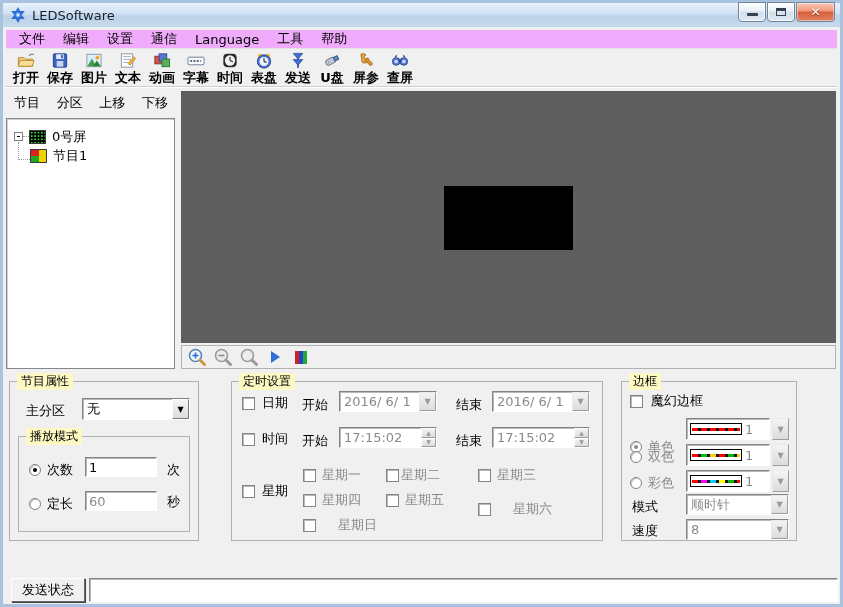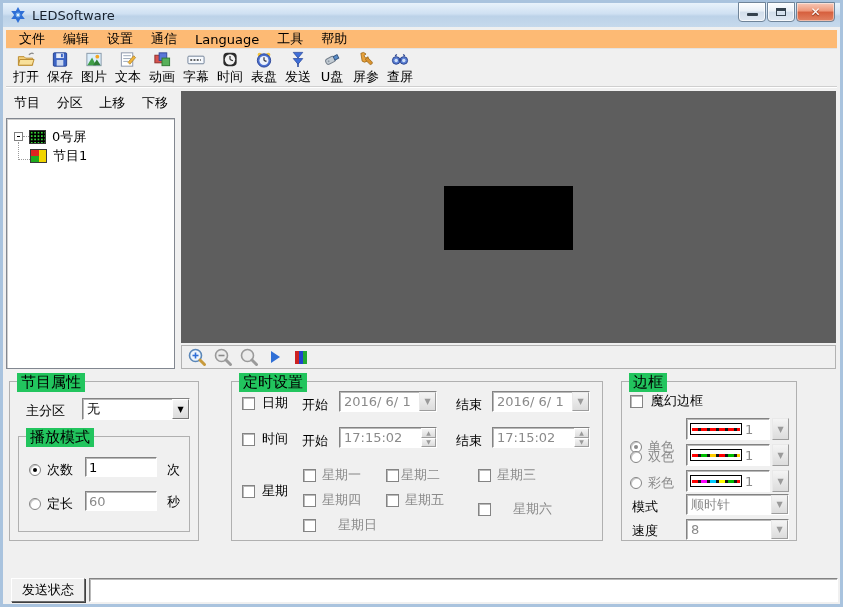--- a/index.html
+++ b/index.html
@@ -24,26 +24,26 @@
             background:linear-gradient(#f8c9b8,#ee9678 45%,#d65f3d 50%,#e28262);
             box-shadow:inset 0 0 0 1px rgba(255,255,255,.45); }
   .glyph-min { position:absolute; left:50%; bottom:5px; width:11px; height:3px; margin-left:-5px;
                background:#35424e; border-radius:1px; }
   .glyph-max { position:absolute; left:50%; top:5px; width:10px; height:8px; margin-left:-5px;
                border:1px solid #35424e; border-top:3px solid #35424e; background:transparent; }
   .glyph-close { position:absolute; left:0; right:0; top:2px; text-align:center;
                  color:#fff; font-weight:bold; font-size:12px; text-shadow:0 1px 1px #7e2a14; }
 
   
-  .menubar { position:absolute; left:3px; right:3px; top:27px; height:19px; background:#fdba74;
+  .menubar { position:absolute; left:3px; right:3px; top:27px; height:19px; background:#f0abfc;
              display:flex; align-items:center; padding-left:4px; border-bottom:1px solid #e3e3e3; }
   .menu-item { padding:1px 9px; cursor:default; }
   .toolbar { position:absolute; left:3px; right:3px; top:46px; height:38px; background:#f0f0f0;
-             display:flex; align-items:center; padding-left:3px;
-             border-bottom:1px solid #cfcfcf; box-shadow:0 1px 0 #fff; }
+             display:flex; align-items:flex-end; padding-left:3px;
+             border-bottom:1px solid #cfcfcf; box-shadow:0 1px 0 #fff;font-weight:bold; }
   .tool-item { width:34px; display:flex; flex-direction:column; align-items:center; cursor:default; }
   .tool-item svg { width:20px; height:19px; display:block; }
   .tool-label { font-size:13px; line-height:16px; white-space:nowrap; }
 
   
   .side-tabs { position:absolute; left:3px; top:88px; width:170px; height:24px;
                display:flex; justify-content:space-between; padding:0 6px; align-items:center; }
   .side-tab { padding:1px 2px; cursor:default; }
   .tree-panel { position:absolute; left:3px; top:115px; width:169px; height:251px; background:#fff;
                 border:1px solid #828790; box-shadow:inset 1px 1px 0 #cfcfcf; padding-top:8px; }
@@ -68,21 +68,21 @@
   .zoom-bar { position:absolute; left:178px; top:342px; width:655px; height:24px; background:#f0f0f0;
               border:1px solid #b2b2b2; display:flex; align-items:center; padding-left:5px; gap:6px; }
   .zoom-btn { width:20px; height:20px; display:flex; align-items:center; justify-content:center; }
   .play-tri { width:0; height:0; border-left:9px solid #2f6fd6; border-top:6px solid transparent;
               border-bottom:6px solid transparent; }
   .rgb-ic { display:flex; height:13px; }
   .rgb-ic span { width:4px; height:13px; display:block; }
 
   
   .groupbox { position:absolute; border:1px solid #b0b0b0; }
-  .legend { position:absolute; top:-9px; left:7px; background:#22c55e; padding:0 4px; font-size:15px;text-align:right; }
+  .legend { position:absolute; top:-9px; left:7px; background:#fef9c3; padding:0 4px; font-size:12px;text-align:right; }
   .sunken { background:#fff; border:1px solid; border-color:#838383 #fff #fff #838383;
             box-shadow:inset 1px 1px 0 #b9b9b9; }
   .field { display:flex; align-items:center; }
   .field .txt { flex:1; padding:0 4px; font-size:13px; white-space:pre; overflow:hidden; }
   .gray { color:#8a8a8a; }
   .combo-btn { width:17px; align-self:stretch; background:linear-gradient(#f4f4f4,#dcdcdc);
                border:1px solid; border-color:#fff #7a7a7a #7a7a7a #fff; font-size:8px;
                display:flex; align-items:center; justify-content:center; color:#000; }
   .combo-btn.dis { color:#9a9a9a; border-color:#e9e9e9 #9d9d9d #9d9d9d #e9e9e9; }
   .spin { width:15px; align-self:stretch; display:flex; flex-direction:column; }

